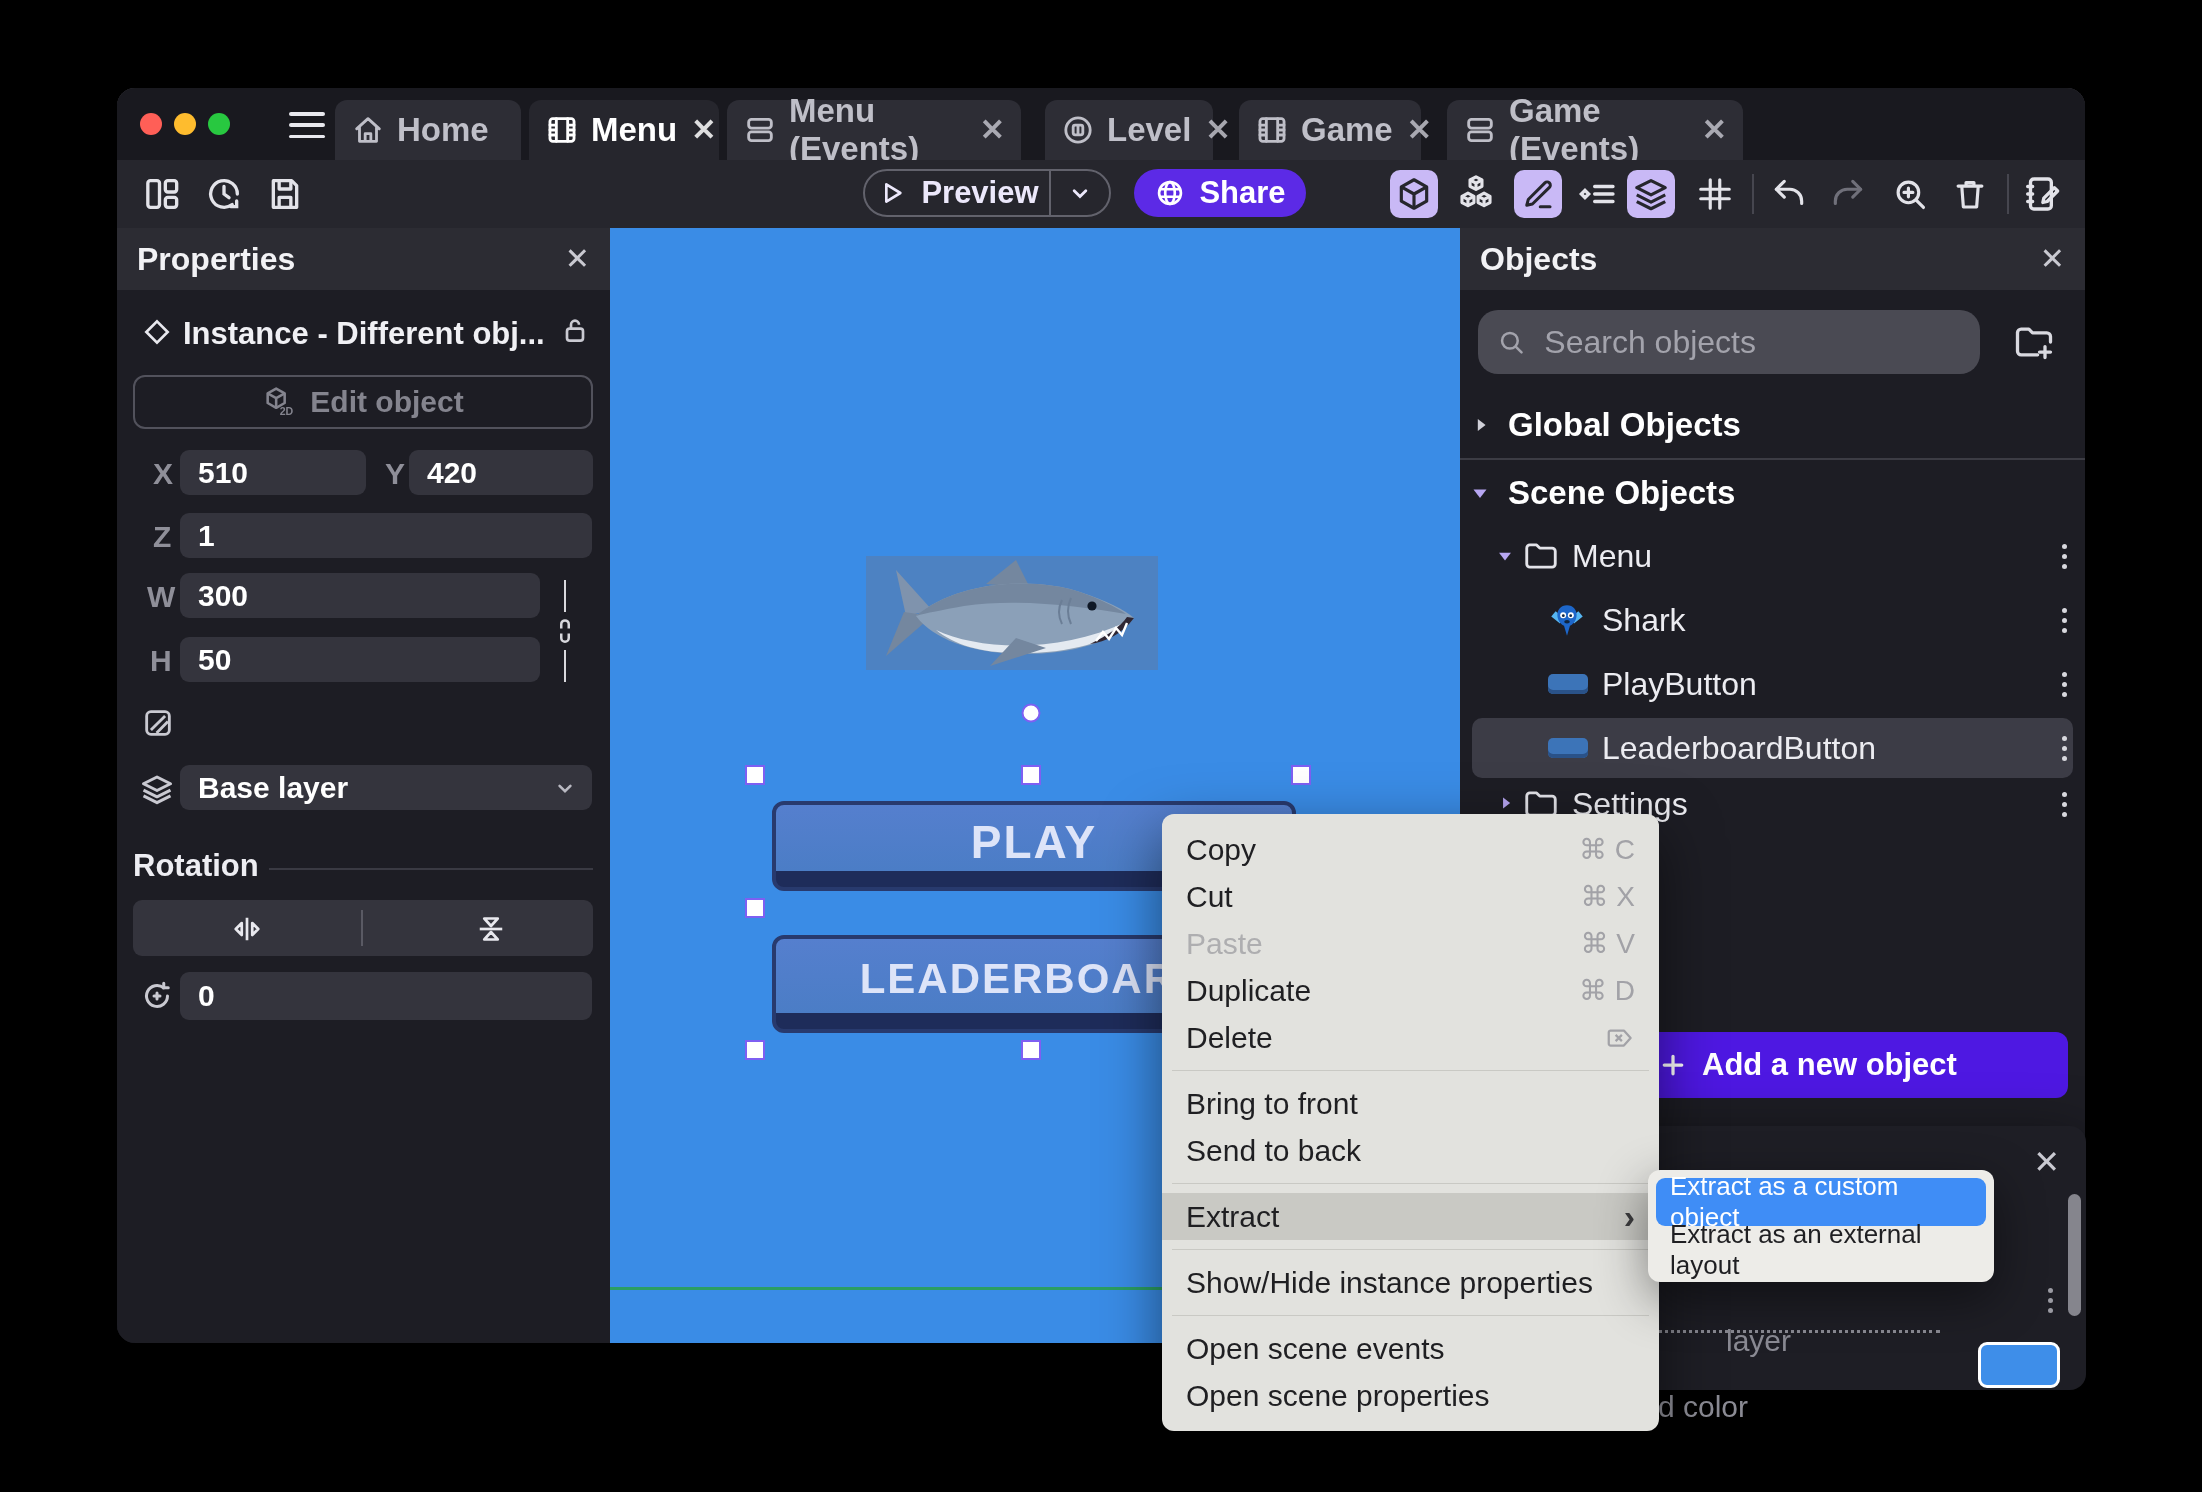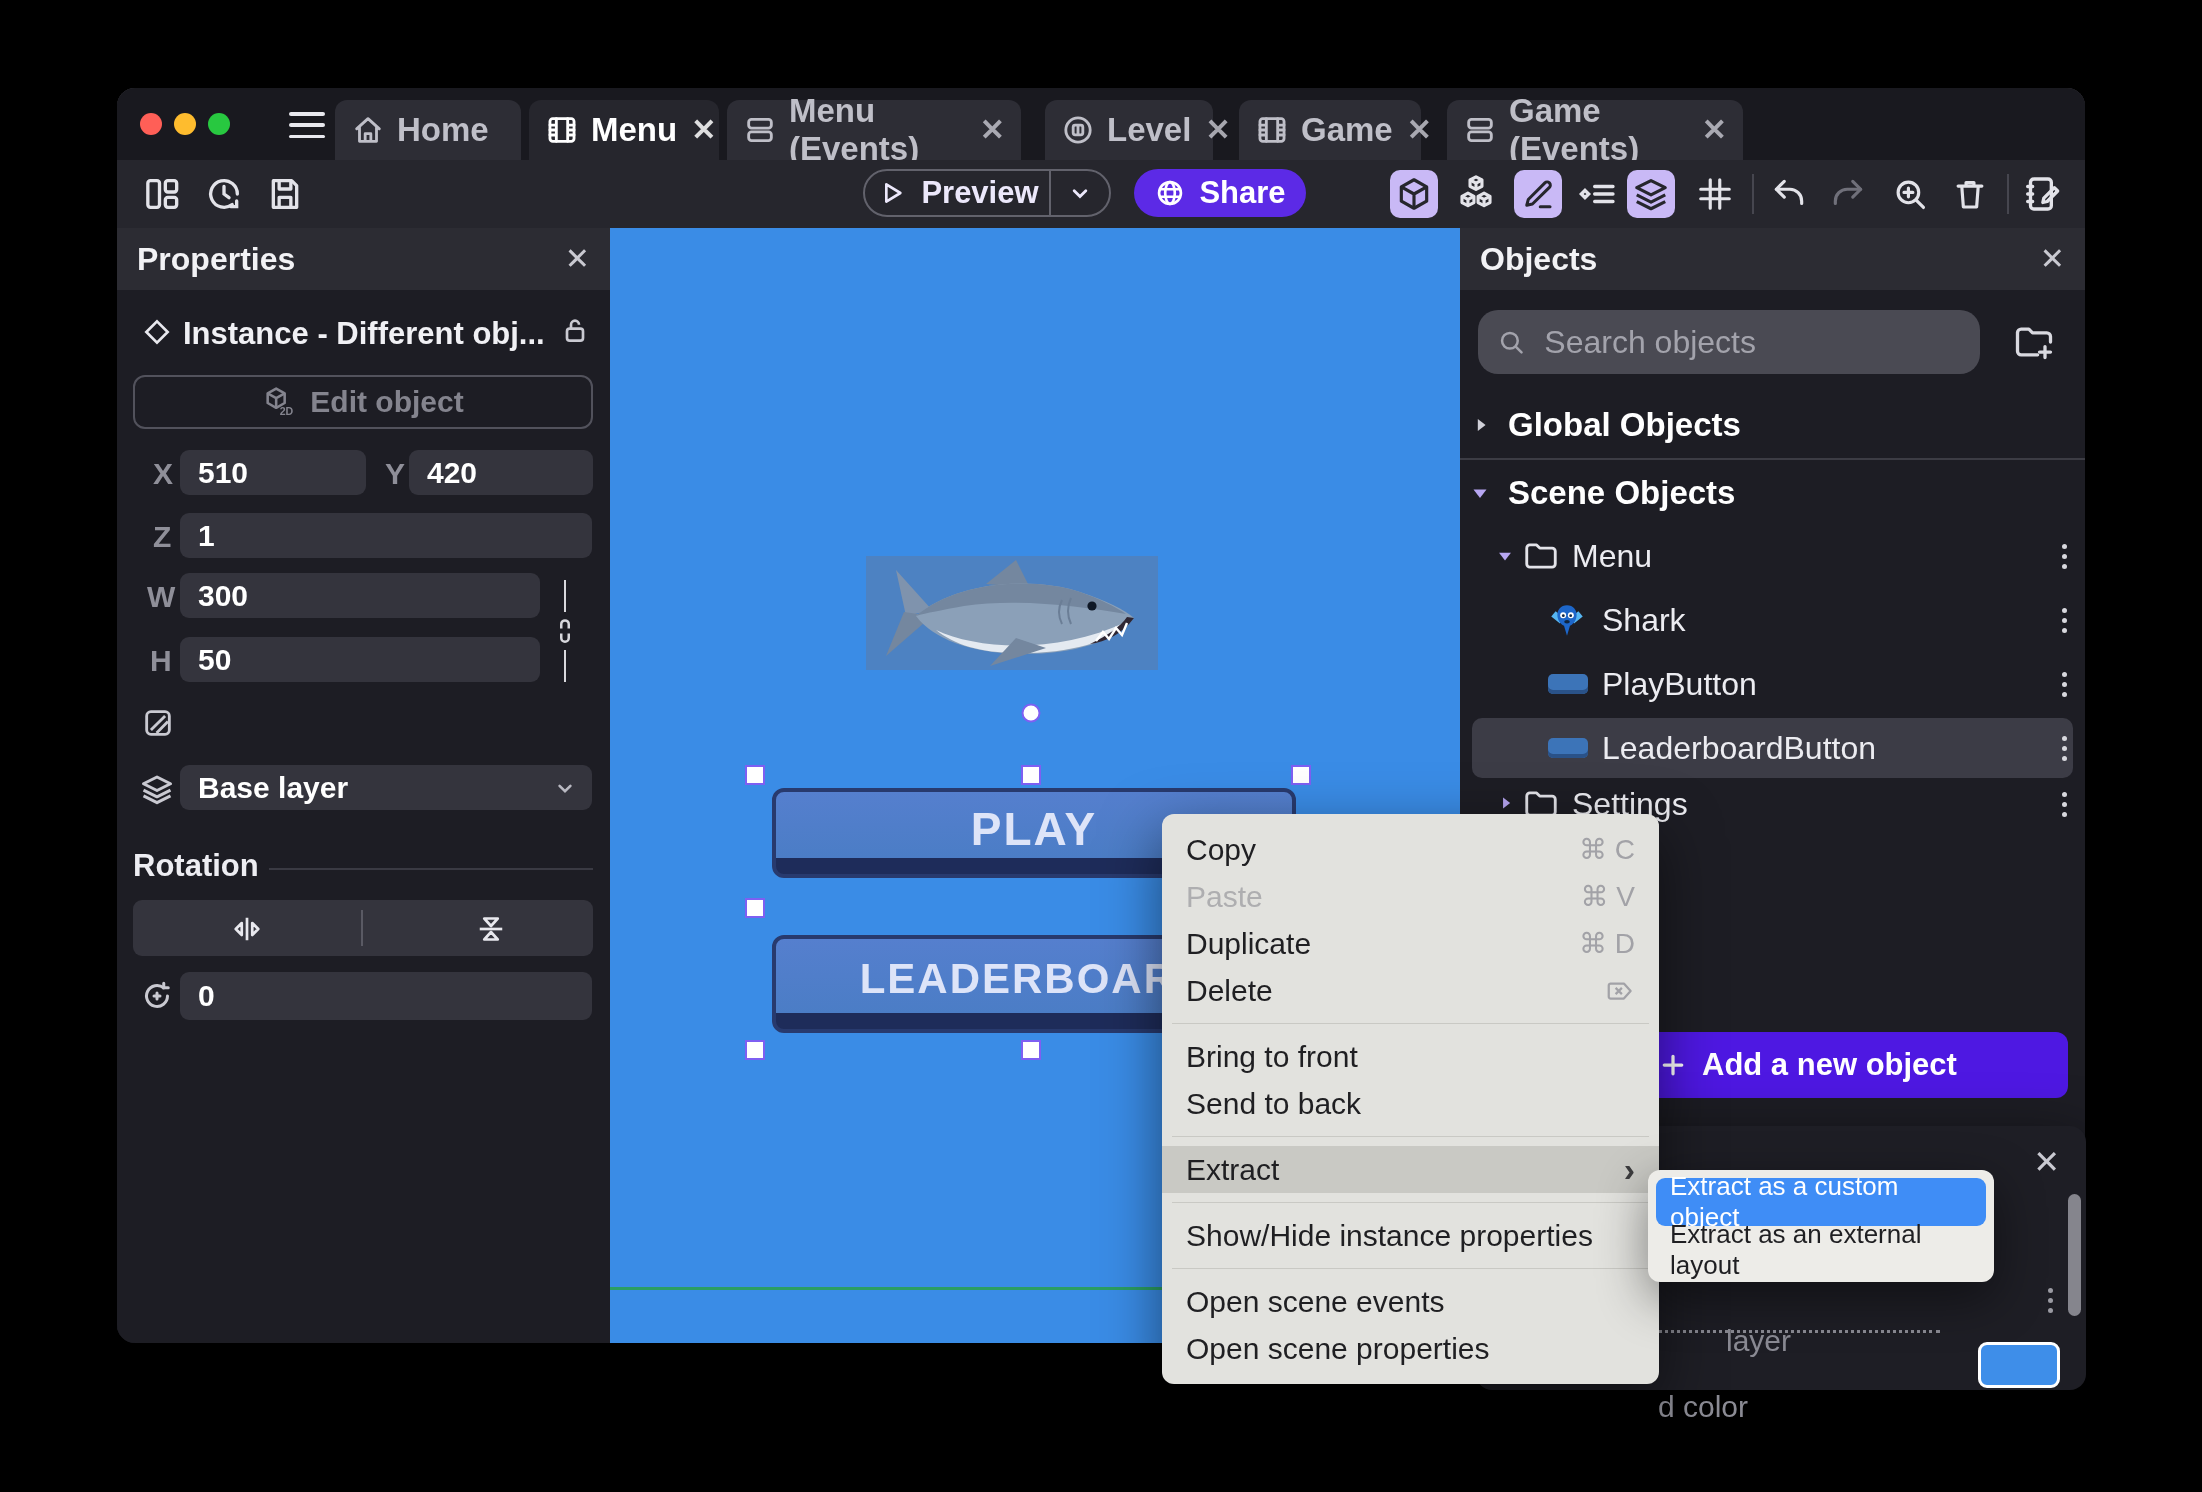--- a/index.html
+++ b/index.html
@@ -269,21 +269,21 @@
         <path d="M50,60 C90,26 165,20 214,36 C240,45 258,53 268,62 C250,86 206,98 158,98 C108,98 68,84 50,60 Z" fill="#8ba0b8"></path>
         <path d="M50,60 C90,26 165,20 214,36 C232,42 250,51 260,58 C214,50 150,42 98,50 C76,54 60,57 50,60 Z" fill="#74879f"></path>
         <path d="M70,74 C112,94 192,98 260,66 C250,82 214,96 162,97 C118,98 90,90 70,74 Z" fill="#e4eaf1"></path>
         <polygon points="150,82 124,110 180,92" fill="#74879f"></polygon>
         <path d="M268,62 C256,78 240,86 224,88 C242,79 254,71 261,61 Z" fill="#2e2633"></path>
         <polyline points="230,85 237,76 243,83 250,72 256,79 261,67" stroke="#fff" stroke-width="2.4" fill="none"></polyline>
         <circle cx="226" cy="50" r="4.6" fill="#0f1826"></circle>
         <path d="M196,44 q-6,12 0,24 M205,42 q-6,13 0,26" stroke="#6b7e96" stroke-width="2" fill="none"></path>
       </svg>
 
-      <div class="gamebtn" style="top:560px;height:90px;background:linear-gradient(#557fce,#4b7dc6 80%,#1e2c5a 80%);font-size:46px;">
+      <div class="gamebtn" style="top:573px;height:90px;background:linear-gradient(#557fce,#4b7dc6 80%,#1e2c5a 80%);font-size:46px;">
         <span style="transform:translateY(-4px);">PLAY</span>
       </div>
 
       <div class="gamebtn" style="top:707px;height:98px;background:linear-gradient(#557fce,#4b7dc6 82%,#1e2c5a 82%);font-size:42px;">
         <span style="transform:translateY(-5px);">LEADERBOARD</span>
       </div>
 
       <div class="abs" style="left:0;top:1059px;width:852px;height:3px;background:#2b9e63;"></div>
 
       <div class="abs" style="left:423px;top:485px;width:19px;height:19px;border-radius:50%;background:#fff;border:2.5px solid #7e5ff2;box-sizing:border-box;transform:translate(-50%,-50%);"></div>
@@ -503,20 +503,24 @@
     <span class="fragtext" style="left:182px;top:224px;">d color</span>
     <div class="abs" style="left:502px;top:216px;width:82px;height:46px;background:#3e8ee9;border:3.5px solid #fff;border-radius:9px;box-sizing:border-box;"></div>
     <div class="abs" style="left:592px;top:68px;width:13px;height:122px;background:#85858d;border-radius:7px;"></div>
   </div>
 
   <div class="ctxmenu">
     <div class="mi">
       <span>Copy</span>
       <span class="sc">⌘ C</span>
     </div>
+    <div class="mi">
+      <span>Cut</span>
+      <span class="sc">⌘ X</span>
+    </div>
     <div class="mi disabled">
       <span>Paste</span>
       <span class="sc">⌘ V</span>
     </div>
     <div class="mi">
       <span>Duplicate</span>
       <span class="sc">⌘ D</span>
     </div>
     <div class="mi">
       <span>Delete</span>

